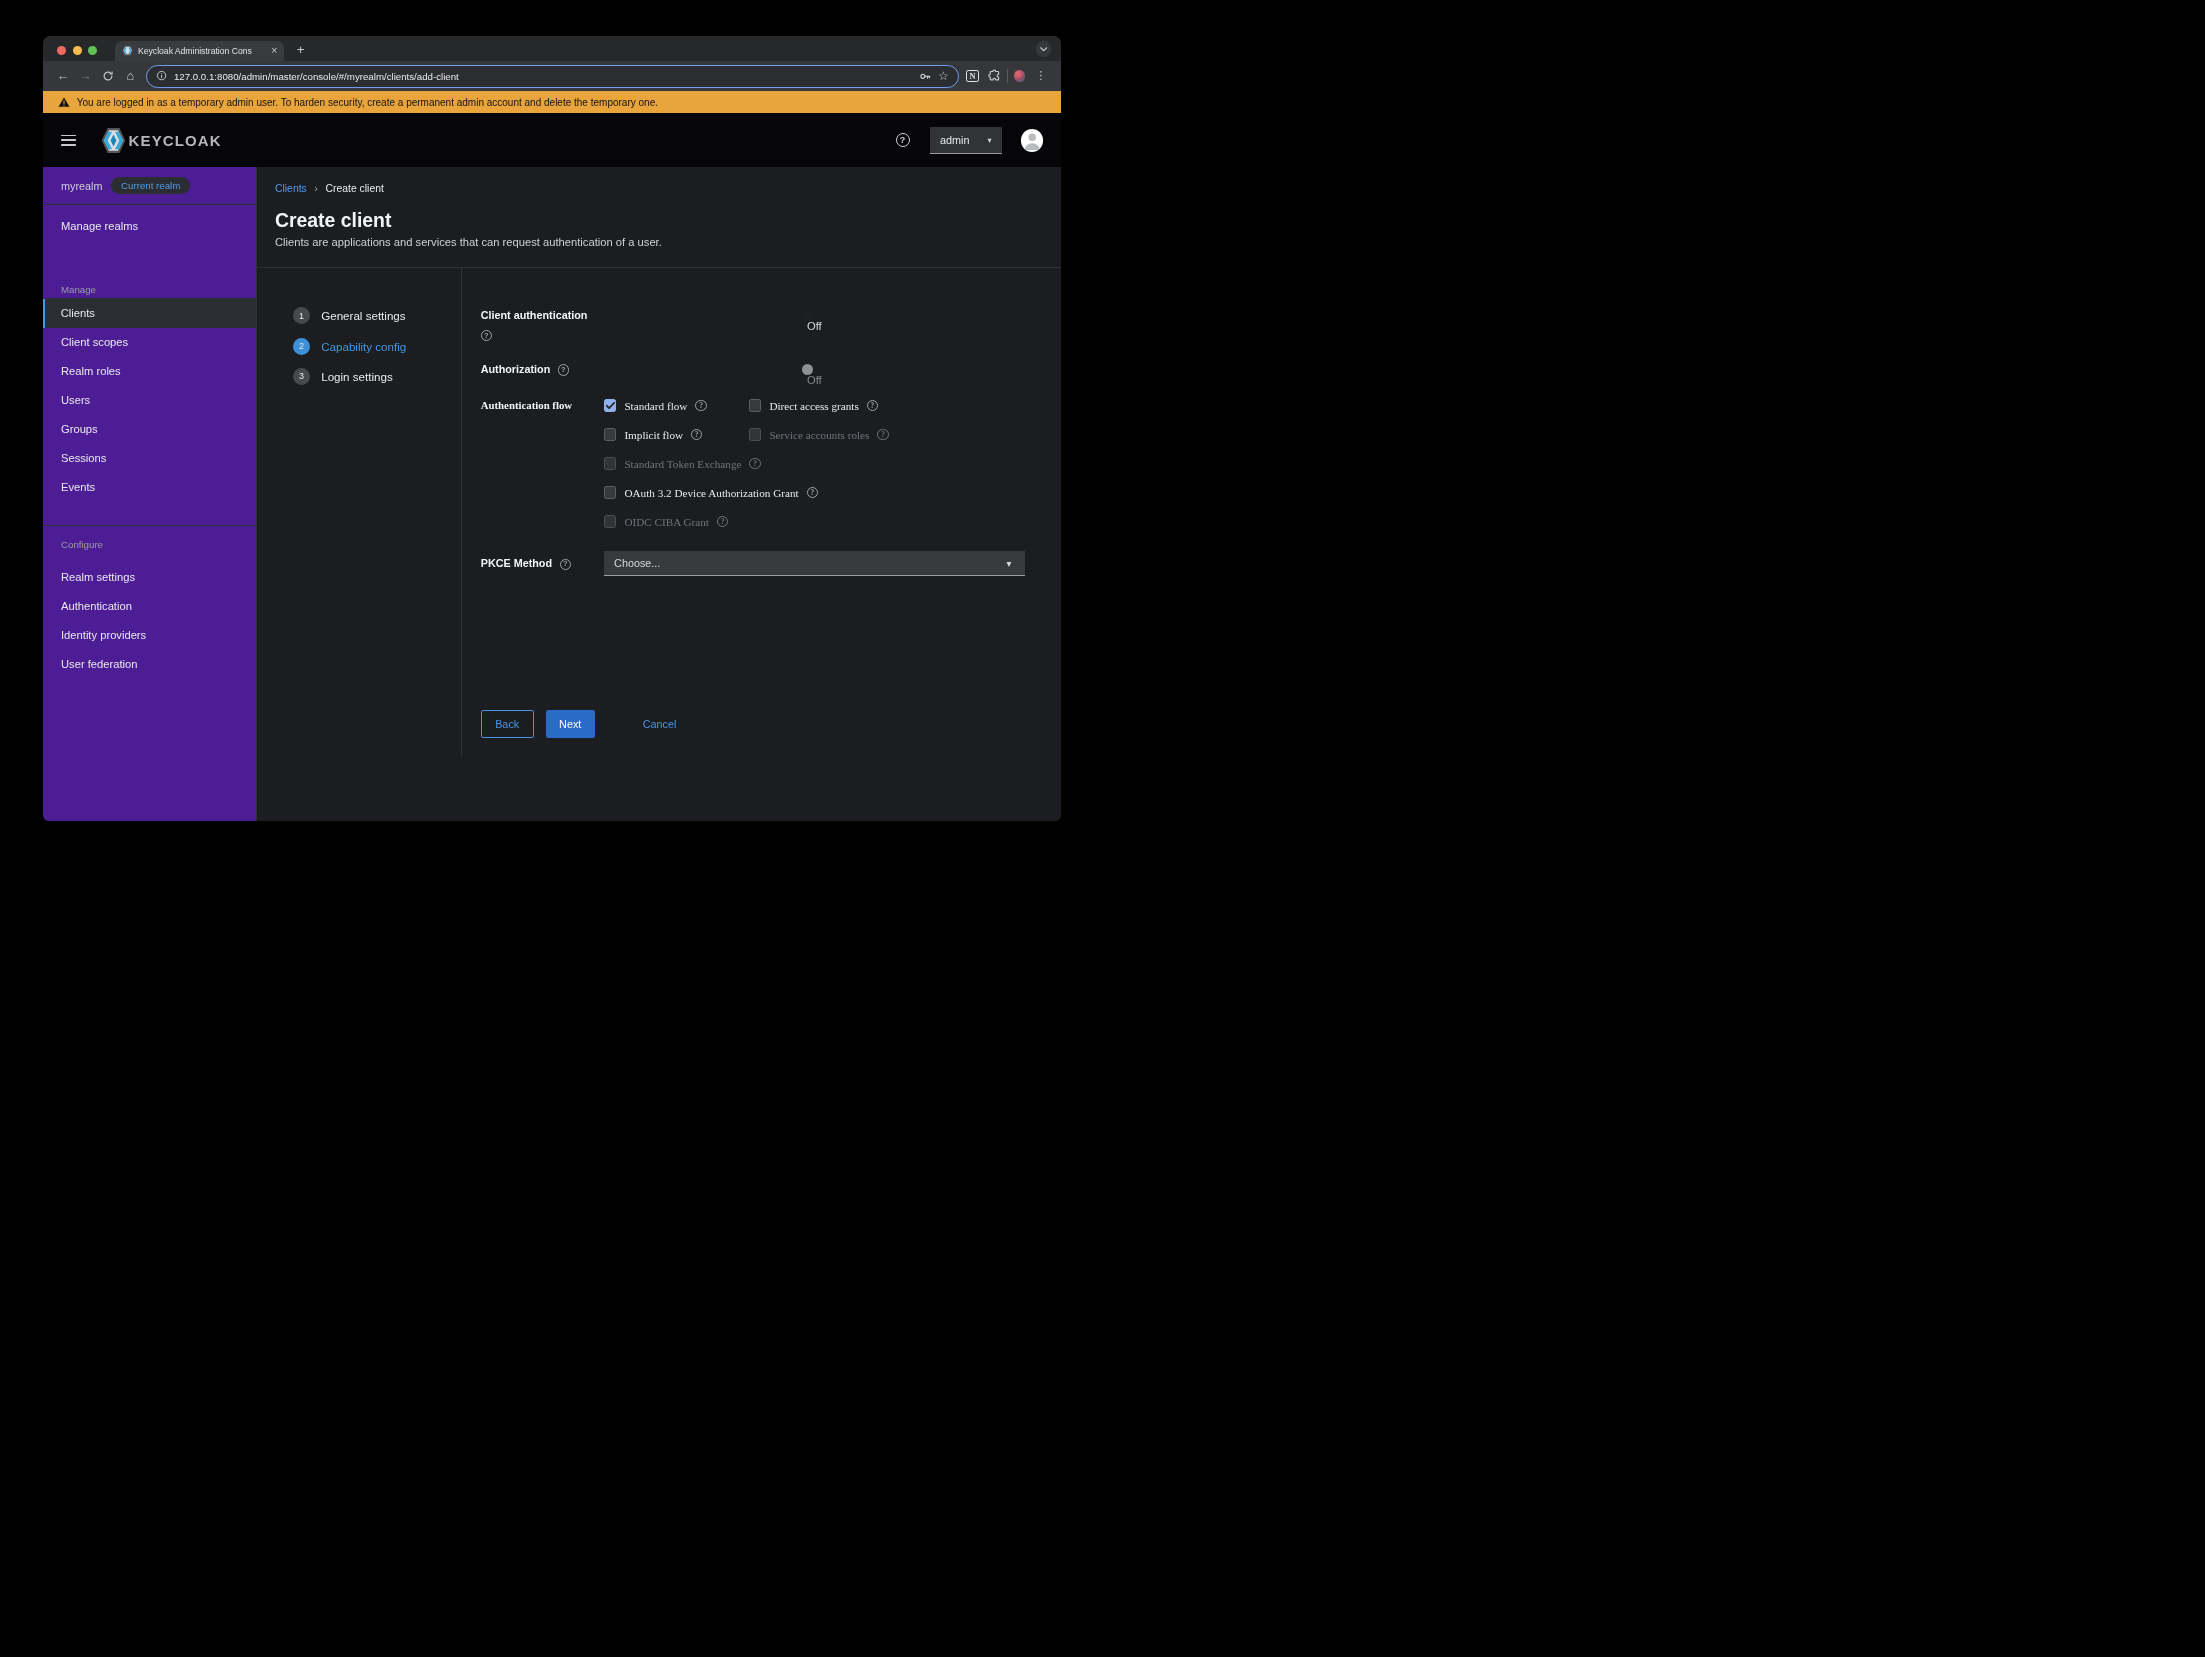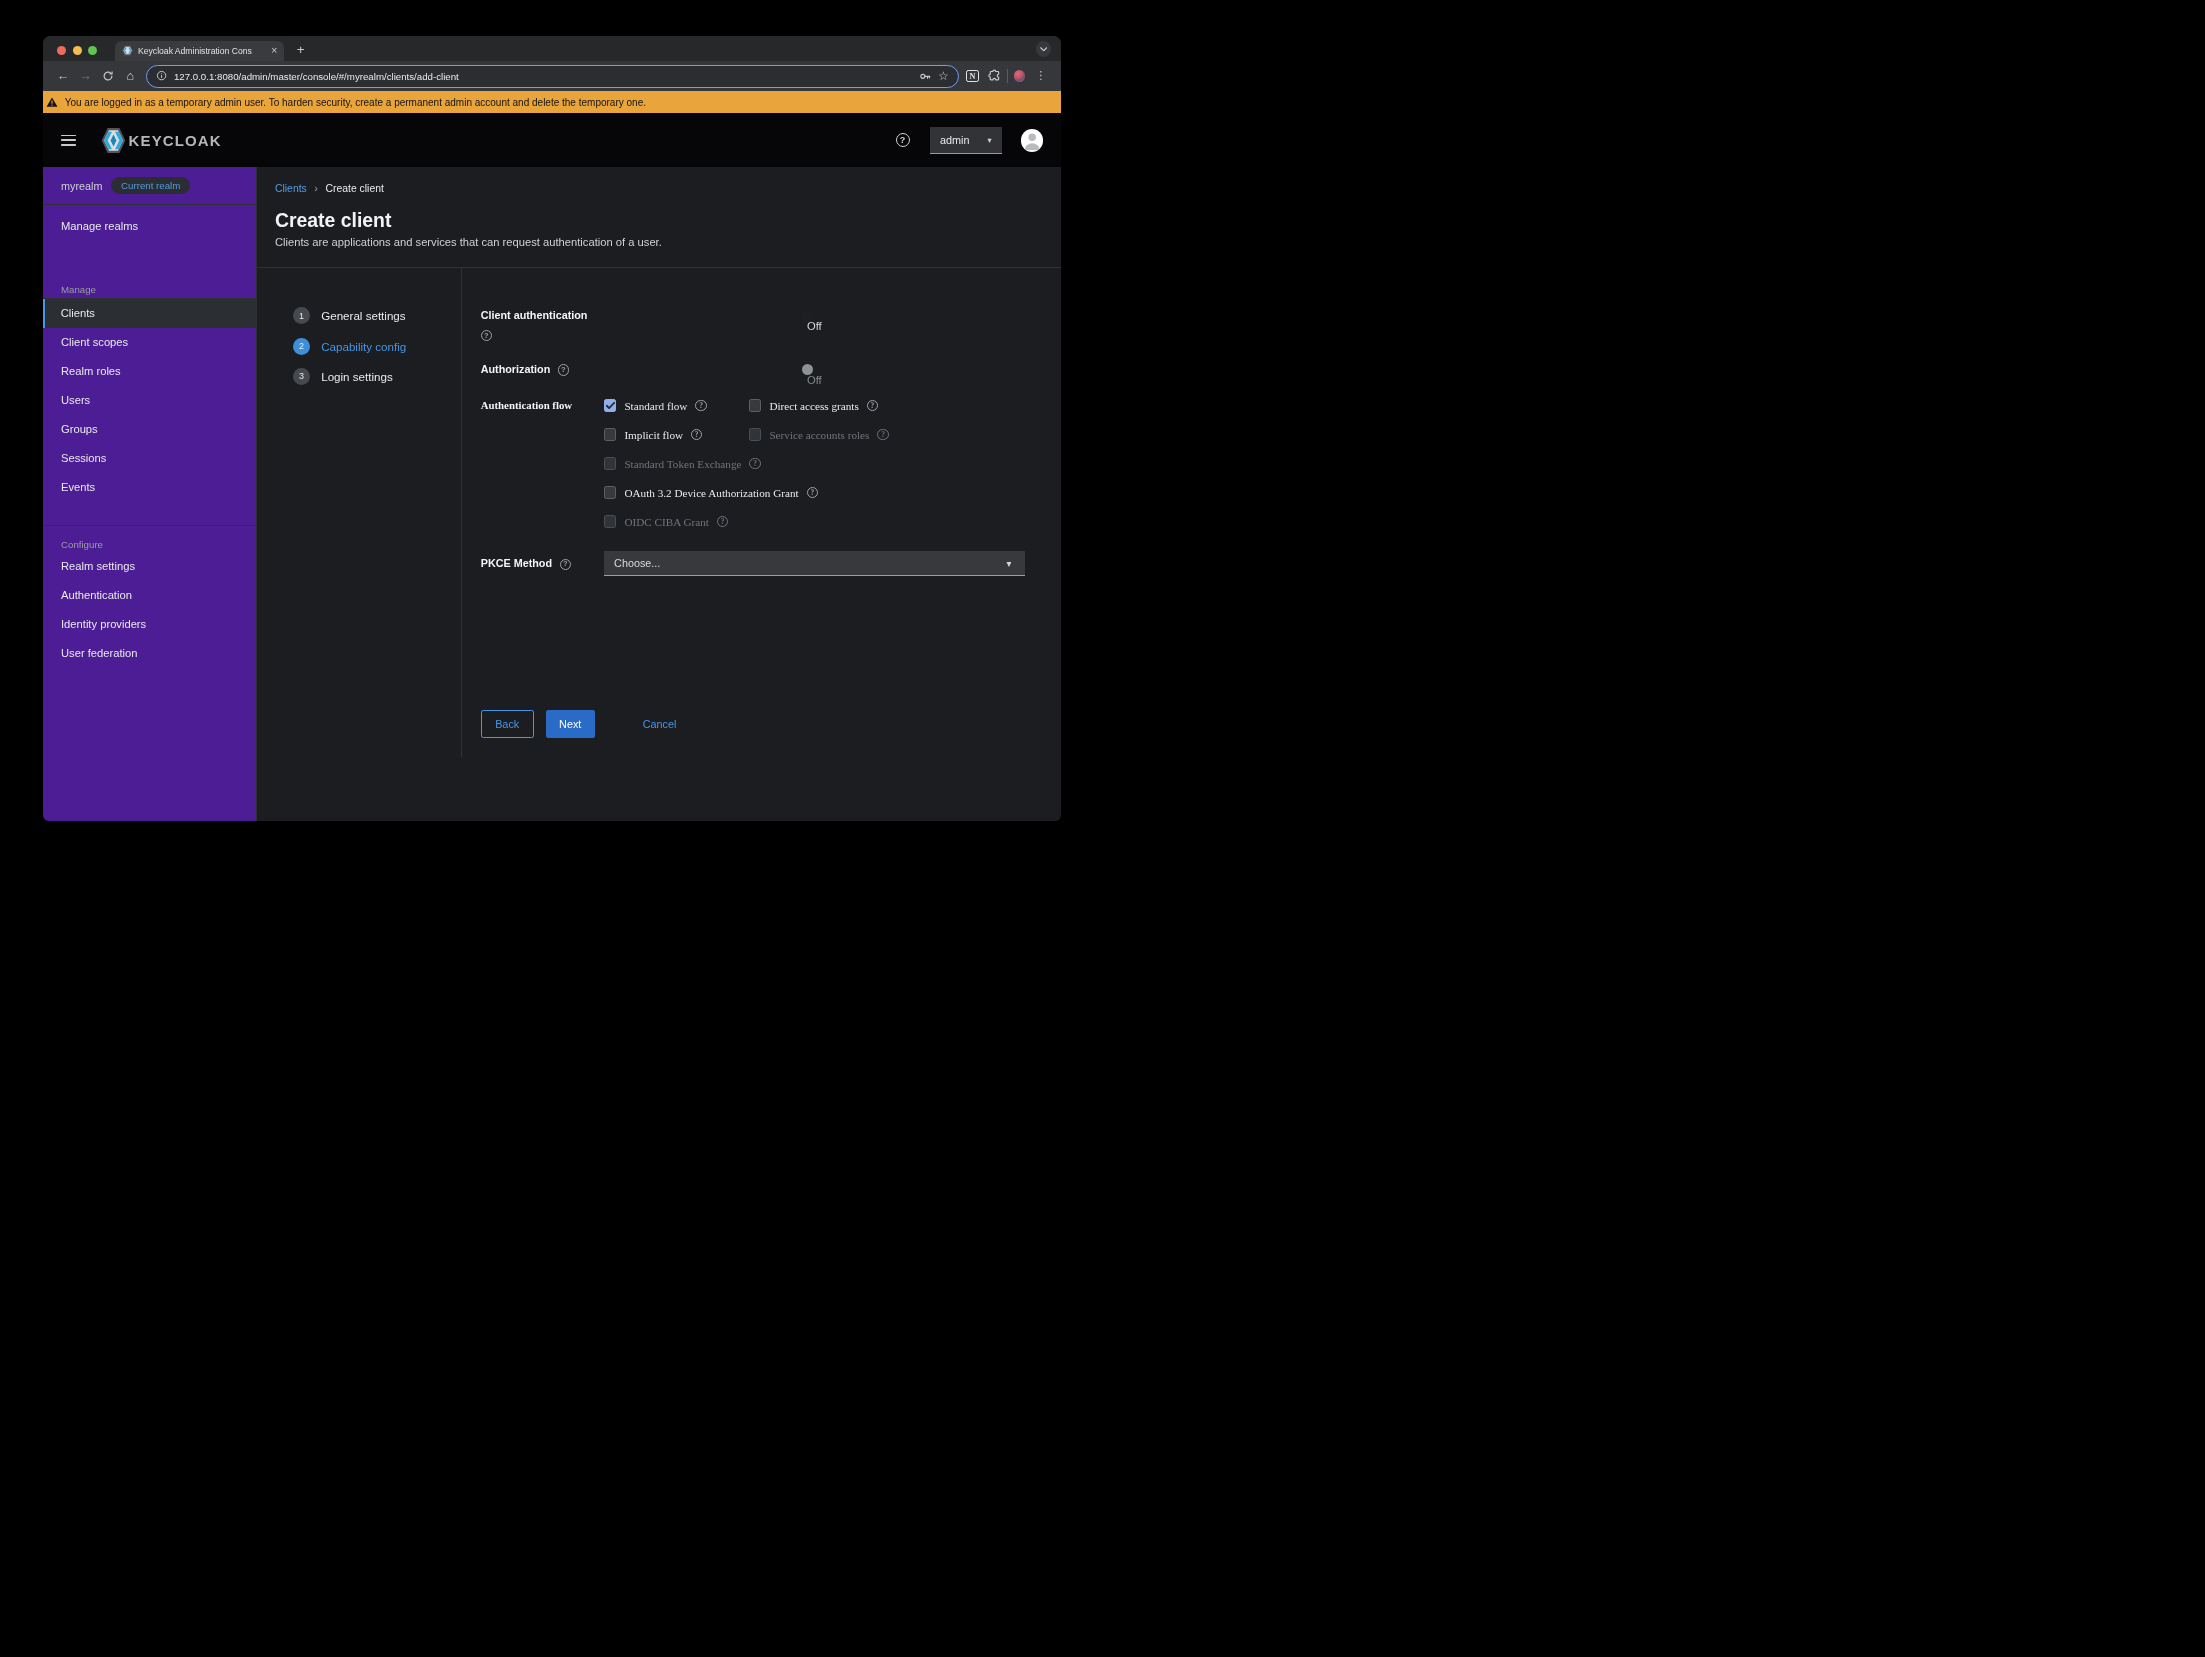--- a/index.html
+++ b/index.html
@@ -37,21 +37,21 @@
   .notion{width:12.7px;height:12.7px;border:1.1px solid #e2e4e6;border-radius:2.2px;color:#e2e4e6;
           font-family:"Liberation Serif",serif;font-weight:bold;font-size:8.2px;
           display:flex;align-items:center;justify-content:center;}
   .toolbar-sep{width:0.7px;height:13.4px;background:#5a5c60;margin:0 6px;}
   .mini-avatar{width:11.2px;height:11.2px;border-radius:50%;
      background:radial-gradient(circle at 35% 30%,#e06a6a 0%,#c05573 38%,#7e4f66 62%,#5b7fb0 100%);}
   .kebab{color:#c6c8cb;font-size:11.2px;letter-spacing:0;}
 
   
   .banner{height:22.4px;background:#e9a43c;display:flex;align-items:center;gap:6.7px;
-          padding:0 3px;flex:0 0 auto;}
+          padding:0 15px;flex:0 0 auto;}
   .banner-text{font-size:10px;color:#141414;}
 
   
   .masthead{height:54px;background:#060608;display:flex;align-items:center;padding:0 18px;flex:0 0 auto;}
   .hamburger{width:15px;display:flex;flex-direction:column;gap:3px;cursor:pointer;}
   .hamburger span{display:block;height:1.9px;background:#c8cacd;border-radius:0.7px;}
   .brand{display:flex;align-items:center;gap:3px;margin-left:24.6px;}
   .brand-text{font-size:15px;font-weight:bold;letter-spacing:1.1px;color:#b4b6b9;}
   .mh-spacer{flex:1;}
   .help-circ{width:14px;height:14px;border:1.2px solid #cfd1d3;border-radius:50%;color:#cfd1d3;
@@ -67,21 +67,21 @@
   .content{flex:1;display:flex;min-height:0;}
   .sidebar{width:214px;flex:0 0 auto;background:#4c1d95;border-right:0.7px solid #2d3034;}
   .realm-row{height:37px;display:flex;align-items:center;padding:0 18px;gap:9px;}
   .realm-name{font-size:10.8px;color:#cfd1d3;}
   .realm-badge{background:#2a2d31;border-radius:9.7px;padding:3px 9.7px;font-size:9.7px;color:#549be2;}
   .sdiv{height:0.7px;background:#2d3034;}
   .manage-realms{height:42px;display:flex;align-items:center;padding:0 18px;
                  font-size:11.2px;color:#e9eaec;cursor:pointer;}
   .nav-label{padding:0 18px;font-size:9.7px;color:#9b9ea2;height:12px;line-height:12px;}
   .nav-label.manage{margin-top:37px;margin-bottom:2.2px;}
-  .nav-label.configure{margin-top:13.4px;margin-bottom:0;}
+  .nav-label.configure{margin-top:13.4px;margin-bottom:11px;}
   .nav-ul{list-style:none;margin:0;padding:0;}
   .nav-item{height:29px;display:flex;align-items:center;padding:0 18px;font-size:11.2px;
             color:#e9eaec;cursor:pointer;}
   .nav-item.selected{background:#2b2e32;border-left:2.2px solid #4796e8;padding-left:15.7px;}
   .gap-before-configure{margin-top:23px;}
 
   .main{flex:1;display:flex;flex-direction:column;min-width:0;background:#1b1d21;}
   .main-header{padding:15px 19.4px 0 18px;}
   .breadcrumb{display:flex;align-items:center;gap:7.5px;font-size:10.4px;line-height:13.4px;}
   .bc-link{color:#519de8;text-decoration:underline;text-decoration-color:rgba(81,157,232,.0);cursor:pointer;}

